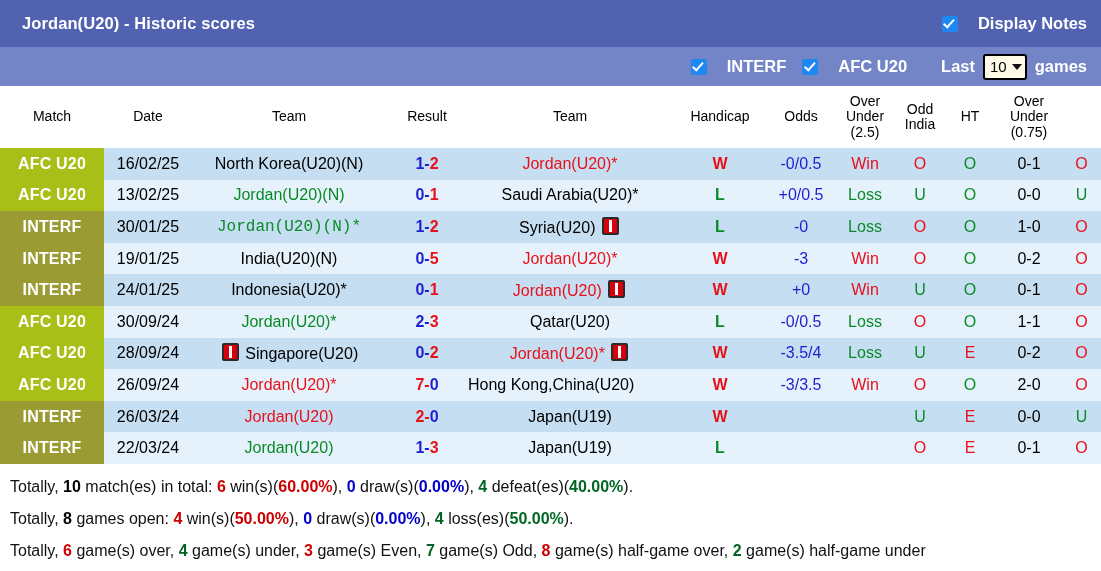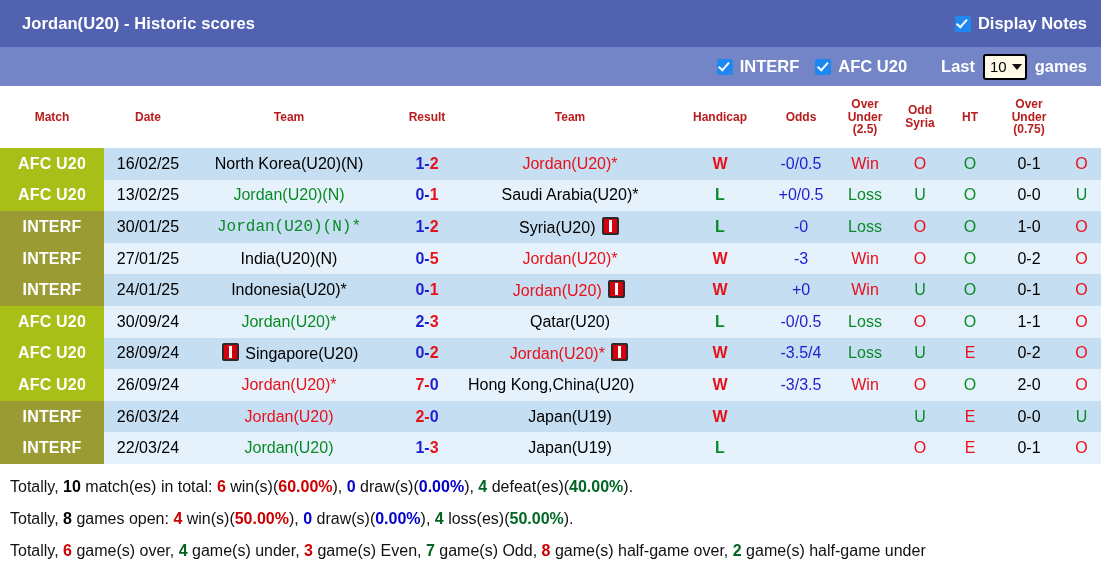--- a/index.html
+++ b/index.html
@@ -31,21 +31,21 @@
     white-space:nowrap;
   }
   .spacer{flex:1 1 auto;}
   .subbar{
     height:39px;
     background:#7385c6;
     display:flex;align-items:center;justify-content:flex-end;
     padding:0 14px 0 0;
     box-sizing:border-box;
   }
-  .chk-group{display:flex;align-items:center;gap:7px;margin-right:16px;}
+  .chk-group{display:flex;align-items:center;gap:20px;margin-right:16px;}
   .chk-group:last-of-type{margin-right:0;}
   .cbox{
     width:16px;height:16px;
     background:#1e88f0;
     border-radius:2px;
     display:inline-block;
     position:relative;
     flex:0 0 auto;
     cursor:pointer;
   }
@@ -83,23 +83,23 @@
   }
   
   table.hist{
     border-collapse:collapse;
     width:1101px;
     table-layout:fixed;
     background:#ffffff;
   }
   table.hist th{
     background:#ffffff;
-    color:#b91c1c;
-    font-size:12px;
-    font-weight:bold;
+    color:#000000;
+    font-size:14px;
+    font-weight:normal;
     height:62px;
     vertical-align:middle;
     padding:0;
     line-height:1.08;
   }
   table.hist td{
     height:31.6px;
     padding:0;
     font-size:16px;
     text-align:center;
@@ -219,21 +219,21 @@
         <th>Team</th>
         <th>Handicap</th>
         <th>Odds</th>
         <th>
           <span>Over</span><br>
           <span>Under</span><br>
           <span>(2.5)</span>
         </th>
         <th>
           <span>Odd</span><br>
-          <span>Syria</span>
+          <span>India</span>
         </th>
         <th>HT</th>
         <th>
           <span>Over</span><br>
           <span>Under</span><br>
           <span>(0.75)</span>
         </th>
       </tr>
     </thead>
     <tbody>
@@ -274,21 +274,21 @@
           <td class="wl green">L</td>
           <td class="hcp">-0</td>
           <td class="odds green">Loss</td>
           <td class="ou red">O</td>
           <td class="ou green">O</td>
           <td class="ht">1-0</td>
           <td class="ou red">O</td>
         </tr>
         <tr class="r-even">
           <td class="lg interf">INTERF</td>
-          <td class="date">27/01/25</td>
+          <td class="date">19/01/25</td>
           <td class="team" style="text-align: center;"><span class="black">India(U20)(N)</span></td>
           <td class="res"><span class="blue">0</span><span class="blue">-</span><span class="red">5</span></td>
           <td class="team" style="text-align: center;"><span class="red">Jordan(U20)</span><span class="red">*</span></td>
           <td class="wl red">W</td>
           <td class="hcp">-3</td>
           <td class="odds red">Win</td>
           <td class="ou red">O</td>
           <td class="ou green">O</td>
           <td class="ht">0-2</td>
           <td class="ou red">O</td>

